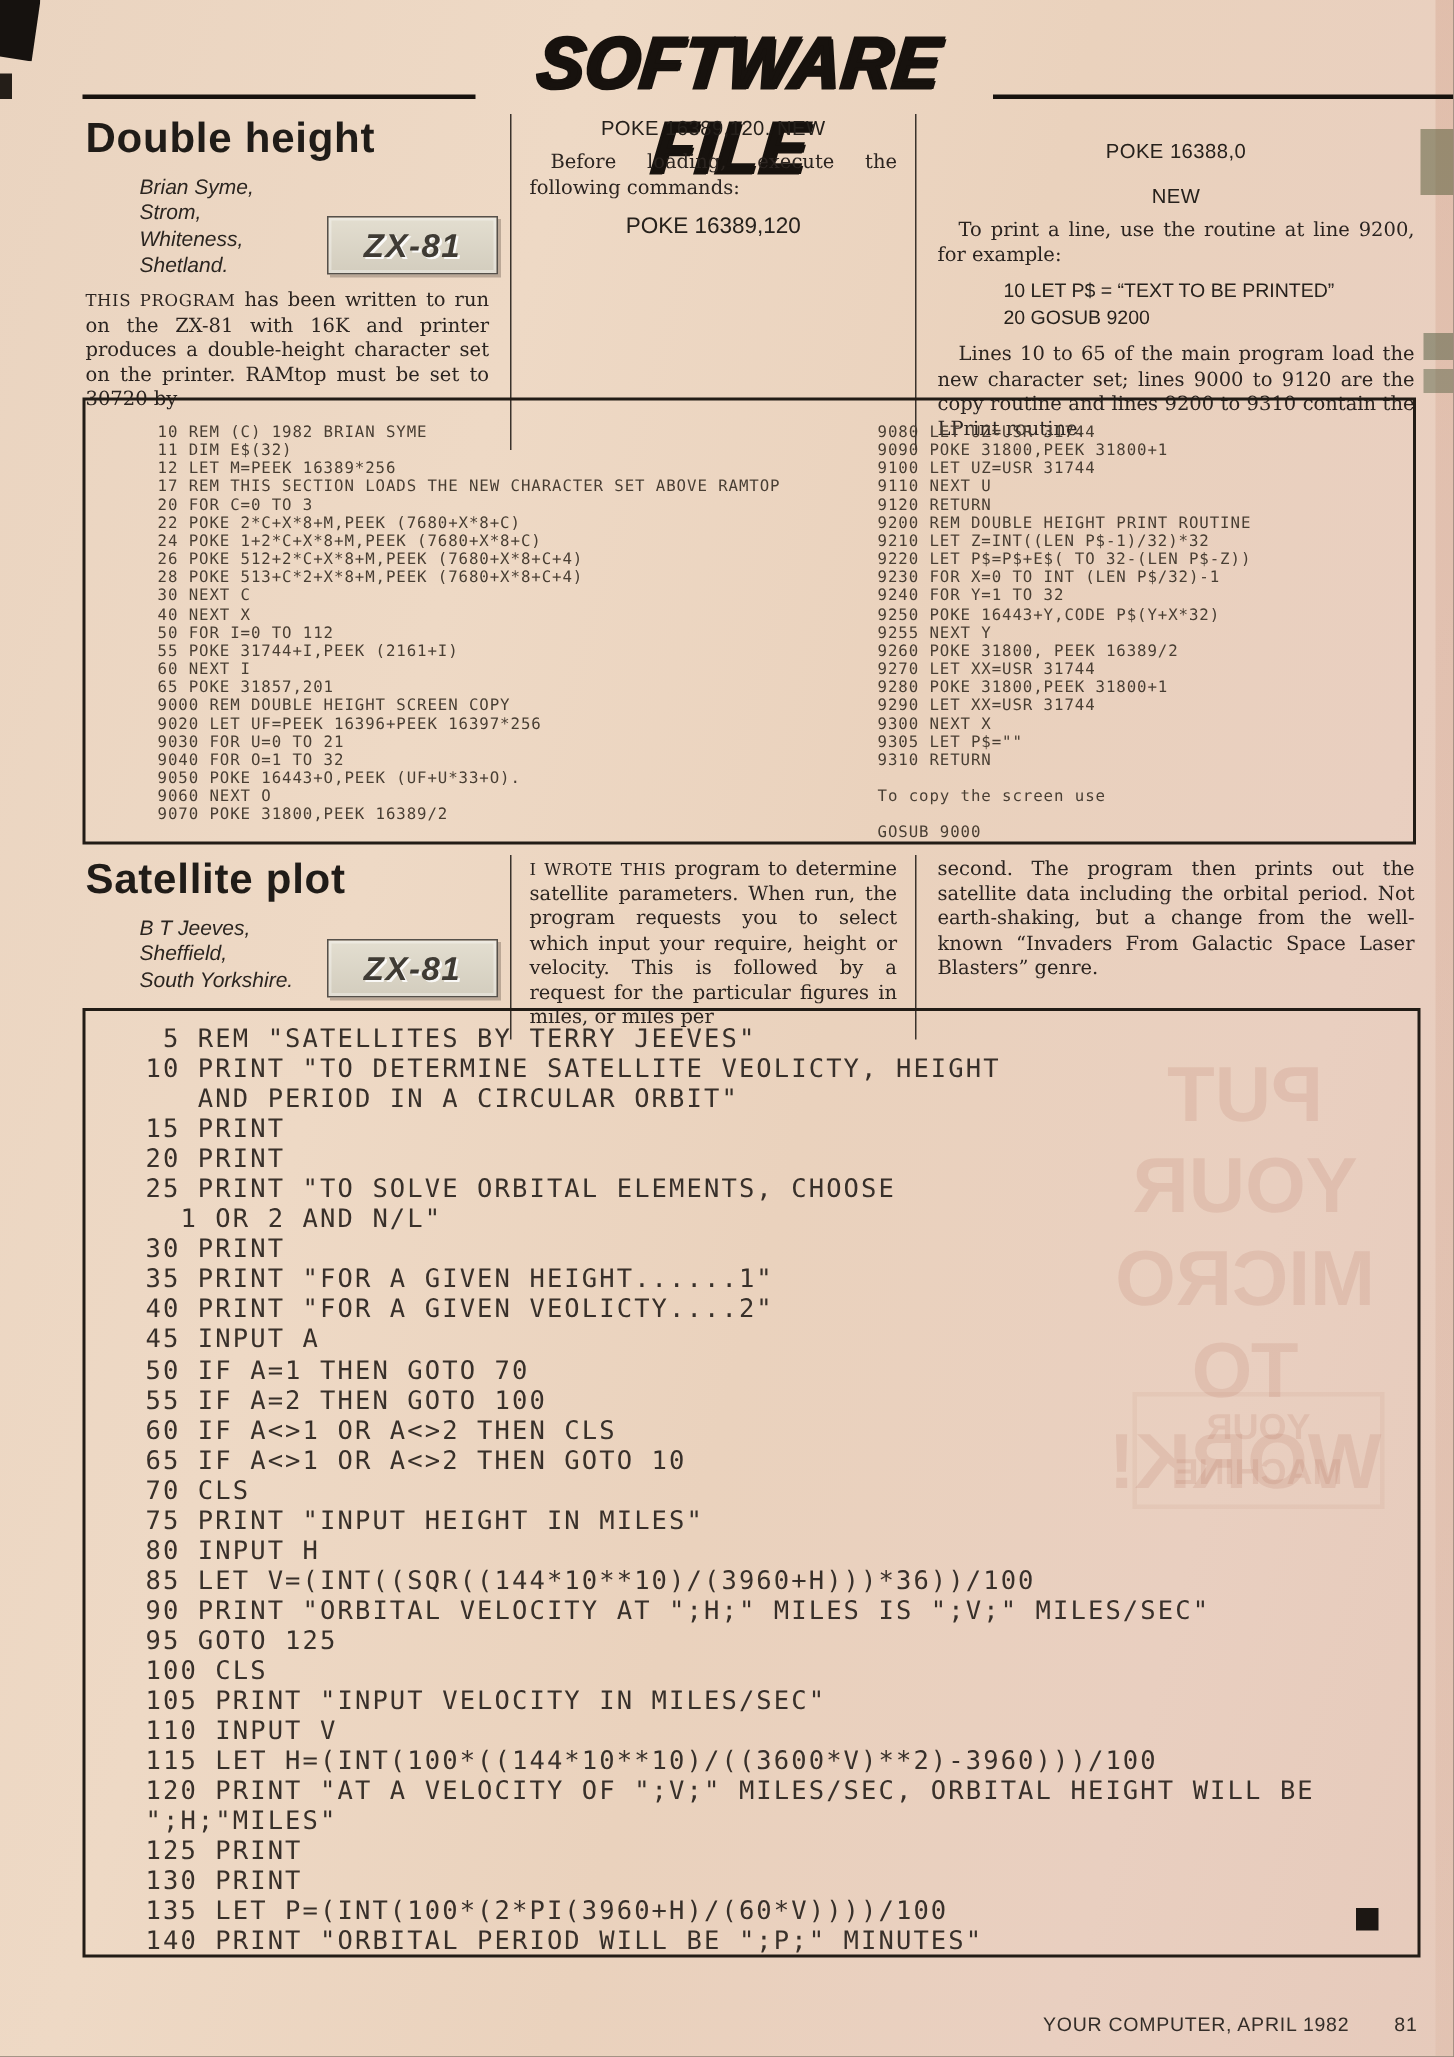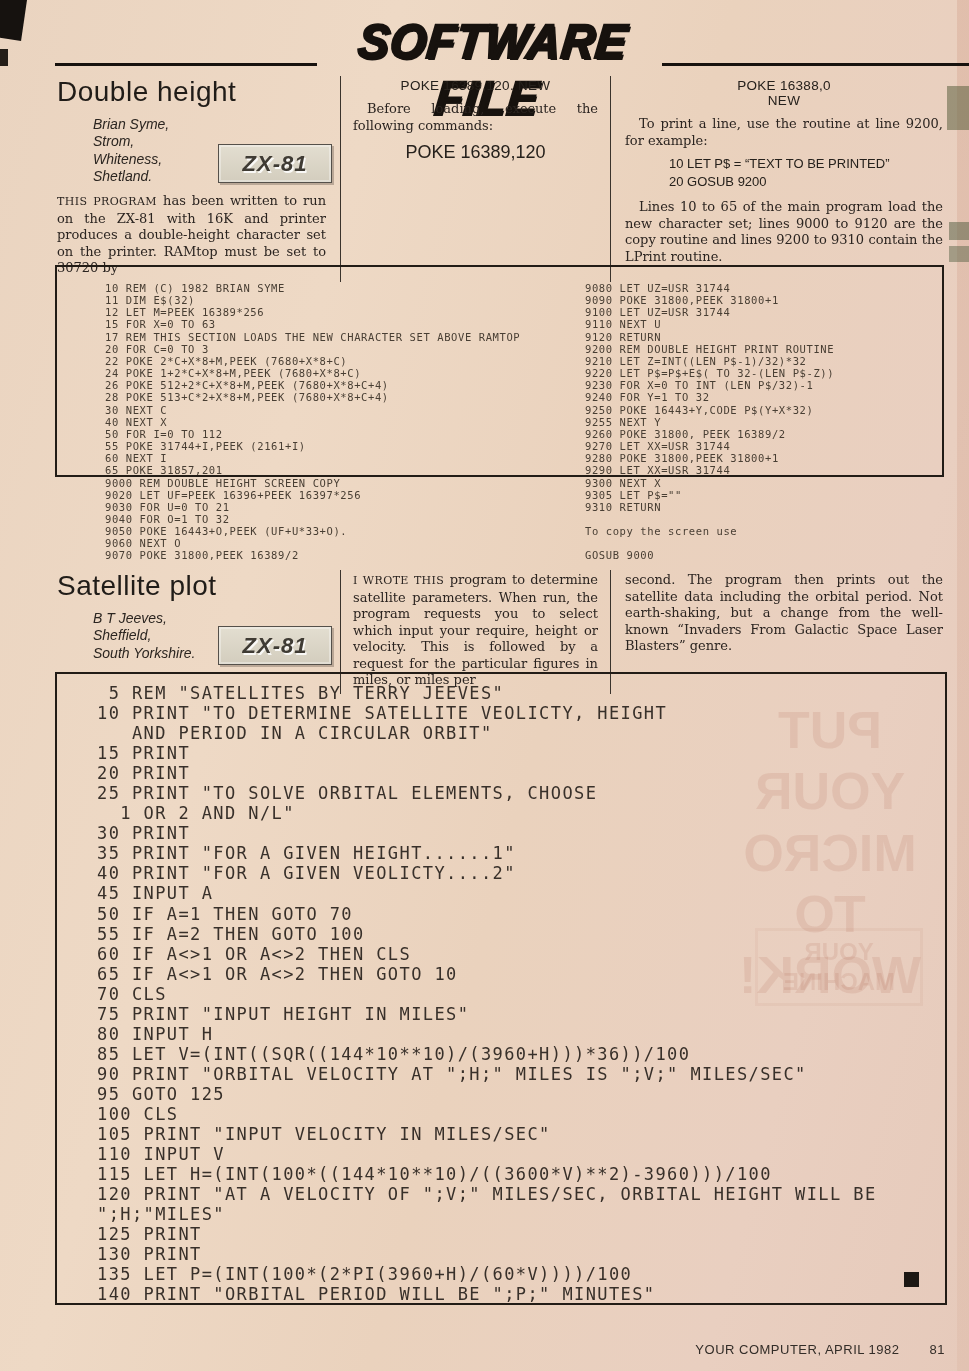--- a/index.html
+++ b/index.html
@@ -22,44 +22,44 @@
     -webkit-text-stroke:2px #17120e;text-shadow:2px 1px 0 #17120e;}
   .rule-left{position:absolute;top:63px;left:55px;width:262px;height:3px;background:#17120e;}
   .rule-right{position:absolute;top:63px;left:662px;right:0;height:3px;background:#17120e;}
   
   .row1{position:absolute;top:76px;left:57px;width:886px;display:flex;z-index:2;}
   .row2{position:absolute;top:570px;left:57px;width:886px;display:flex;z-index:2;}
   .c1{width:283px;padding-right:14px;box-sizing:border-box;position:relative;}
   .c2{width:271px;padding:2px 12px 0 12px;box-sizing:border-box;
     border-left:1px solid #3a332c;border-right:1px solid #3a332c;}
   .c3{flex:1;padding:2px 0 0 14px;box-sizing:border-box;}
-  .article-title{font-family:"Liberation Sans",sans-serif;font-size:28px;font-weight:normal;
+  .article-title{font-family:"Liberation Sans",sans-serif;font-size:28px;font-weight:bold;
     letter-spacing:.5px;color:#201c18;margin:0 0 8px 0;}
   .authors{font-family:"Liberation Sans",sans-serif;font-style:italic;font-size:14px;
     line-height:1.24;color:#2b2520;margin-left:36px;}
   .badge{position:absolute;width:112px;height:37px;display:flex;align-items:center;justify-content:center;
     background:linear-gradient(180deg,#e3ded0,#d3cdbe);border:1px solid #55504a;
     box-shadow:2px 2px 0 rgba(70,55,45,.3), inset 0 0 0 2px rgba(255,255,255,.35);
     font-family:"Liberation Sans",sans-serif;font-weight:bold;font-style:italic;font-size:22px;
     letter-spacing:1px;color:#3f3b34;text-shadow:1.5px 1.5px 0 rgba(255,255,255,.85);}
   .badge-r1{right:8px;top:68px;}
   .badge-r2{right:8px;top:56px;}
   .body{font-size:13px;line-height:16.5px;text-align:justify;margin:0 0 5px 0;}
   .indent{text-indent:14px;}
   .lead{font-size:11px;letter-spacing:.4px;}
   .col-heading{font-family:"Liberation Sans",sans-serif;font-size:13.5px;text-align:center;
     margin:0 0 8px 0;letter-spacing:.3px;color:#26211c;}
-  .col-heading.tight{margin:0;}
-  .centered-code{font-family:"Liberation Sans",sans-serif;font-size:18px;text-align:center;
+  .col-heading.tight{margin:15px;}
+  .centered-code{font-family:"Liberation Sans",sans-serif;font-size:15px;text-align:center;
     margin:8px 0 0 0;color:#26211c;}
   .code-inline{font-family:"Liberation Sans",sans-serif;font-size:13px;margin:6px 0 8px 44px;
     line-height:1.4;color:#26211c;}
   .code-inline div{white-space:pre;}
   
-  .listing1{position:absolute;top:265px;left:55px;width:889px;height:212px;
+  .listing1{position:absolute;top:265px;left:55px;width:889px;height:298px;
     border:2px solid #221c16;box-sizing:border-box;display:flex;padding:15px 0 0 48px;
     font-family:"DejaVu Sans Mono",monospace;font-size:10.5px;line-height:12.15px;
     letter-spacing:.6px;color:#483e33;z-index:2;}
   .listing1 .colA{width:480px;}
   .listing1 .colB{flex:1;}
   .listing2{position:absolute;top:672px;left:55px;width:892px;height:633px;
     border:2px solid #221c16;box-sizing:border-box;padding:9px 0 0 40px;
     font-family:"DejaVu Sans Mono",monospace;font-size:17px;line-height:20.05px;
     letter-spacing:1.4px;color:#38302a;z-index:2;}
   .code-line{white-space:pre;}
@@ -132,21 +132,20 @@
         </div>
       <p class="body indent">Lines 10 to 65 of the main program load the new character set; lines 9000 to 9120 are the copy routine and lines 9200 to 9310 contain the LPrint routine.</p>
     </div>
   </section>
 
   <section class="listing1">
     <div class="colA">
         <div class="code-line">10 REM (C) 1982 BRIAN SYME</div>
         <div class="code-line">11 DIM E$(32)</div>
         <div class="code-line">12 LET M=PEEK 16389*256</div>
-        <div class="code-line">15 FOR X=0 TO 63</div>
         <div class="code-line">17 REM THIS SECTION LOADS THE NEW CHARACTER SET ABOVE RAMTOP</div>
         <div class="code-line">20 FOR C=0 TO 3</div>
         <div class="code-line">22 POKE 2*C+X*8+M,PEEK (7680+X*8+C)</div>
         <div class="code-line">24 POKE 1+2*C+X*8+M,PEEK (7680+X*8+C)</div>
         <div class="code-line">26 POKE 512+2*C+X*8+M,PEEK (7680+X*8+C+4)</div>
         <div class="code-line">28 POKE 513+C*2+X*8+M,PEEK (7680+X*8+C+4)</div>
         <div class="code-line">30 NEXT C</div>
         <div class="code-line">40 NEXT X</div>
         <div class="code-line">50 FOR I=0 TO 112</div>
         <div class="code-line">55 POKE 31744+I,PEEK (2161+I)</div>

